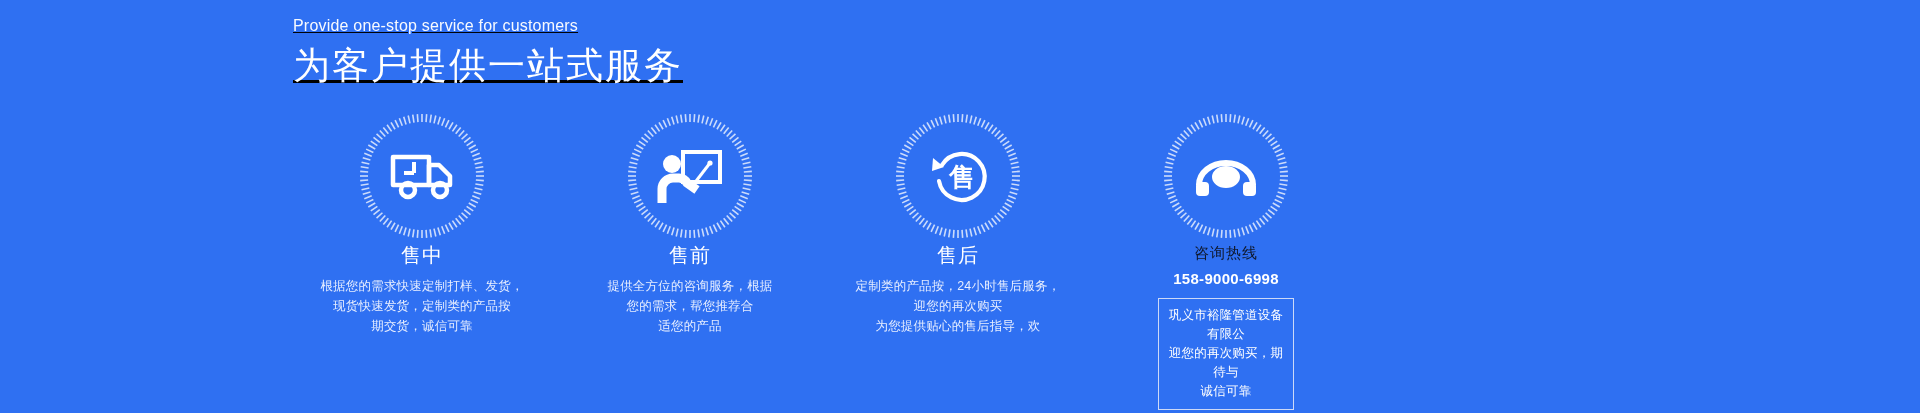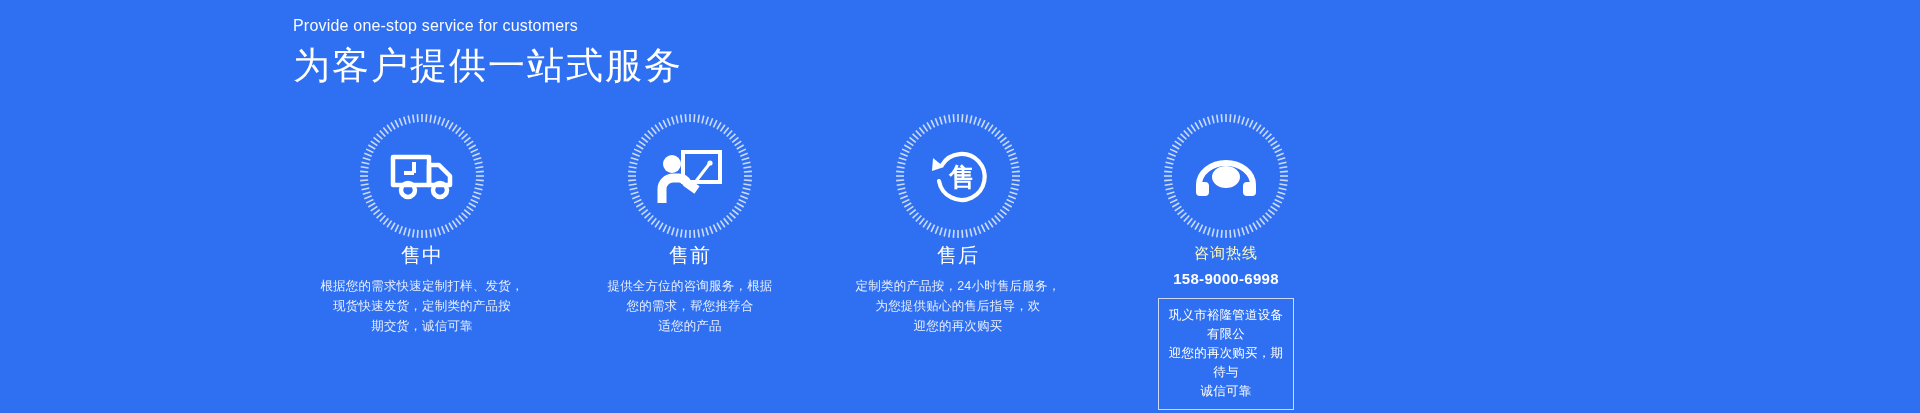--- a/index.html
+++ b/index.html
@@ -9,21 +9,21 @@
     font-family:"Liberation Sans","DejaVu Sans",sans-serif;
   }
   body { background:#2f70f2; position:relative; }
 
   .banner {
     position:absolute; inset:0;
     background:#2f70f2;
   }
 
   
-  .header { position:absolute; left:293px; top:16px; }
+  .header { position:absolute; left:293px; top:16px;text-decoration:underline; }
   .eyebrow {
     color:#ffffff;
     font-size:16px;
     letter-spacing:.2px;
     font-weight:400;
     line-height:20px;
     white-space:nowrap;
     opacity:.97;
   }
   .headline {
@@ -80,21 +80,21 @@
     font-size:12.5px;
     line-height:20px;
     text-align:center;
     margin-top:8px;
     letter-spacing:.2px;
   }
   .col-desc span { display:block; white-space:nowrap; }
 
   
   .hotline-title {
-    color:#fef9c3;
+    color:#0f172a;
     font-size:15px;
     line-height:21px;
     letter-spacing:1px;
     margin-top:2px;
     white-space:nowrap;
   }
   .hotline-number {
     color:#ffffff;
     font-size:15px;
     font-weight:bold;
@@ -445,22 +445,22 @@
           <svg width="62" height="62" viewBox="0 0 62 62">
             <path d="M15 20 A23 23 0 1 1 12 36" fill="none" stroke="#fff" stroke-width="4.2" stroke-linecap="round"></path>
             <path d="M6 13 L17 22 L5 26 Z" fill="#fff"></path>
             <text x="35" y="41" font-family="'Liberation Sans',sans-serif" font-size="26" font-weight="bold" fill="#fff" text-anchor="middle">售</text>
           </svg>
         </span>
       </div>
       <div class="col-title">售后</div>
       <div class="col-desc">
         <span>定制类的产品按，24小时售后服务，</span>
+        <span>迎您的再次购买</span>
         <span>为您提供贴心的售后指导，欢</span>
-        <span>迎您的再次购买</span>
       </div>
     </div>
 
     <div class="col">
       <div class="icon-wrap">
         <svg class="ticks" viewBox="0 0 128 128">
           <g stroke="#ffffff" stroke-width="1.6" opacity="0.75">
               <g id="r4">
                 <line x1="64.00" y1="2.00" x2="64.00" y2="10.00"></line>
                 <line x1="68.63" y1="2.17" x2="68.04" y2="10.15"></line>

